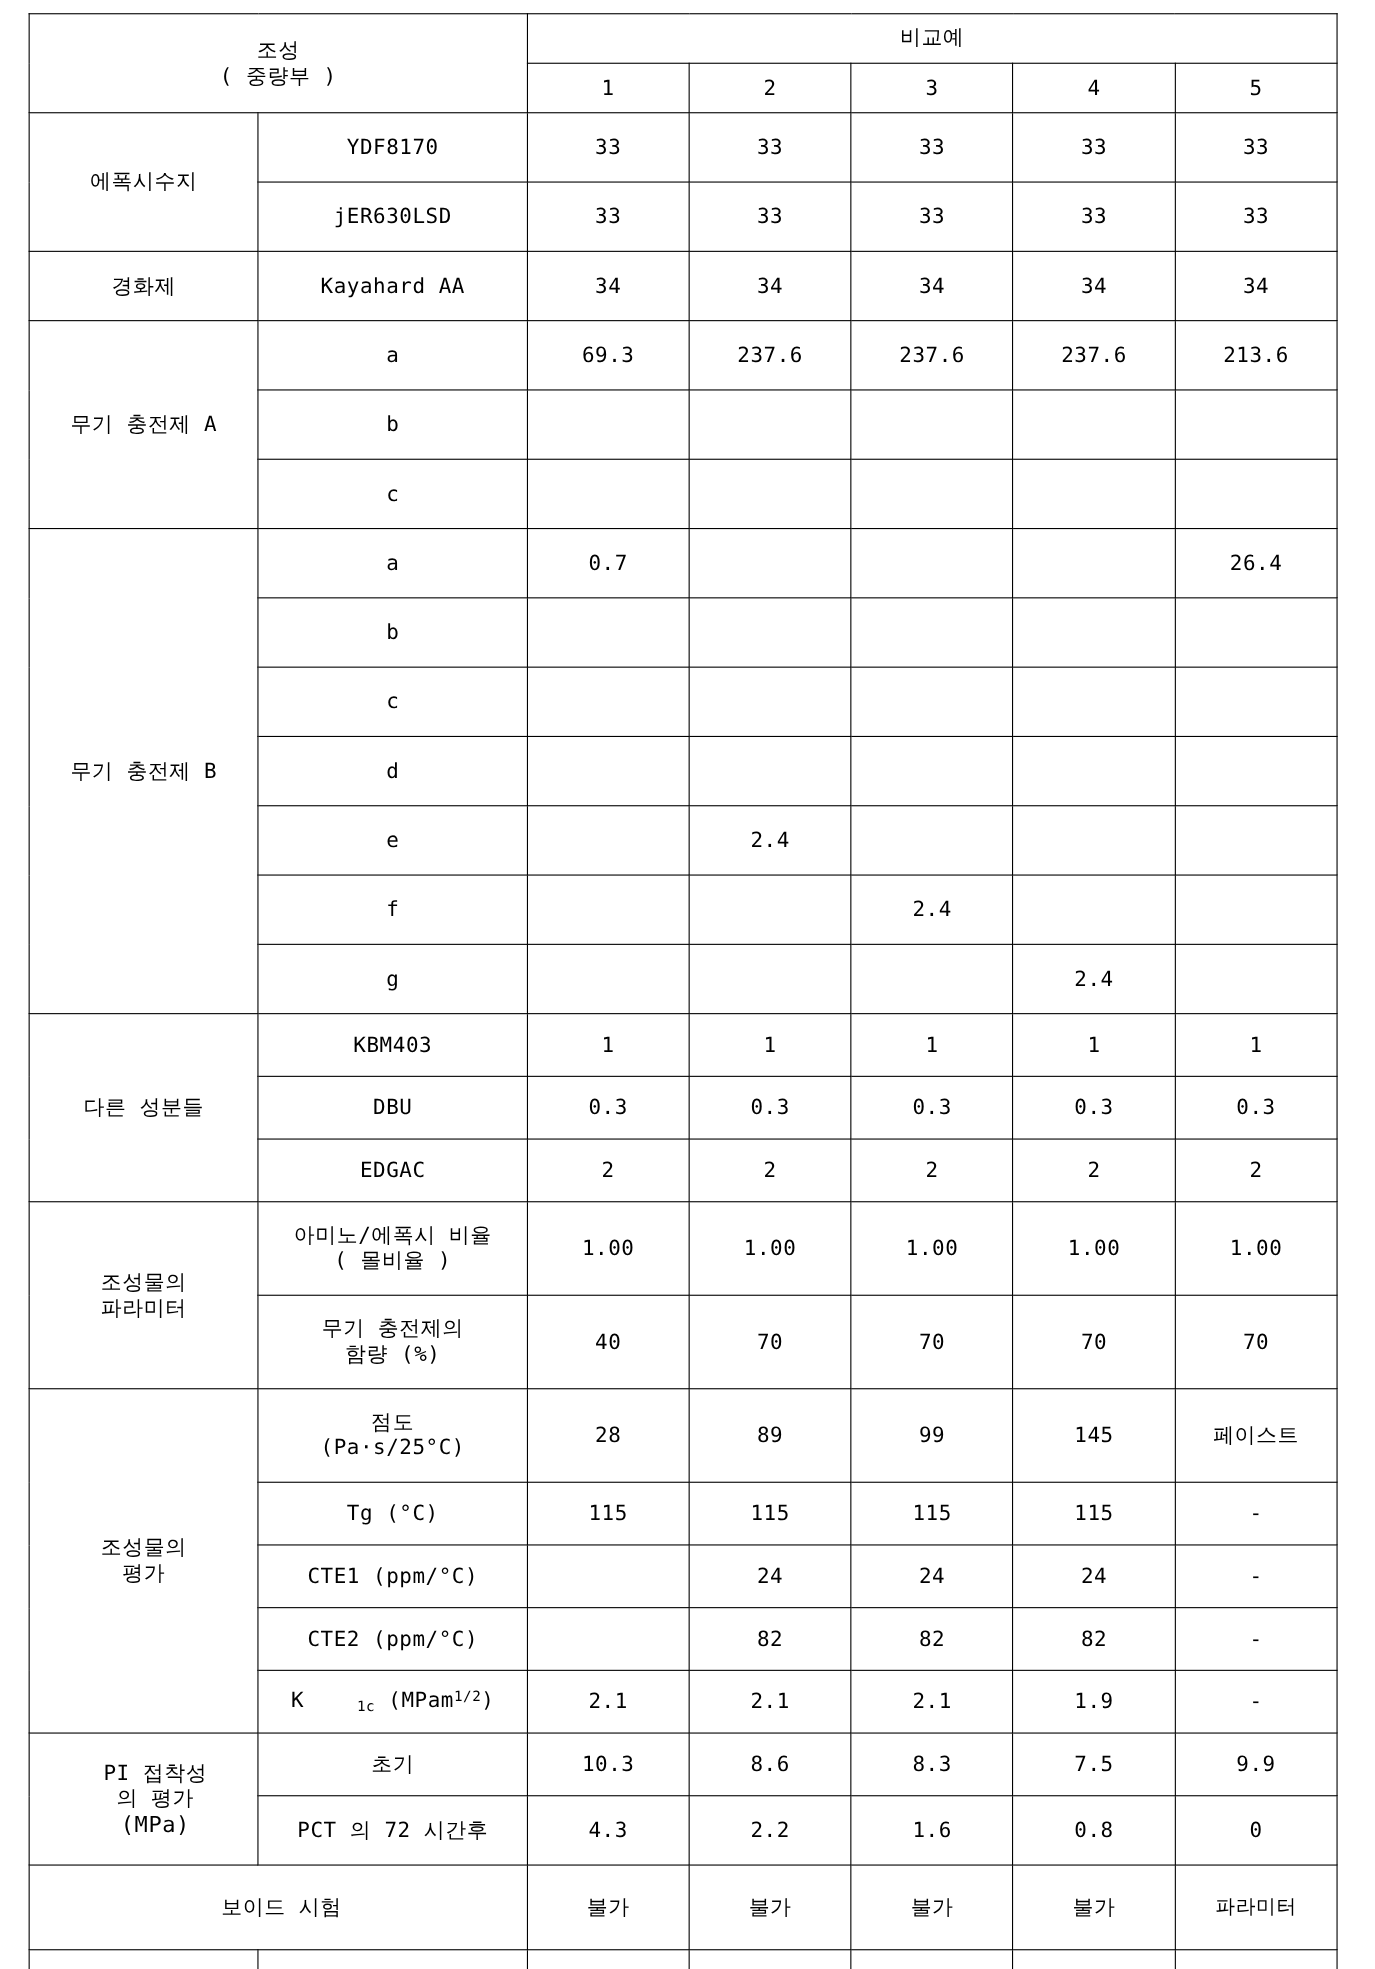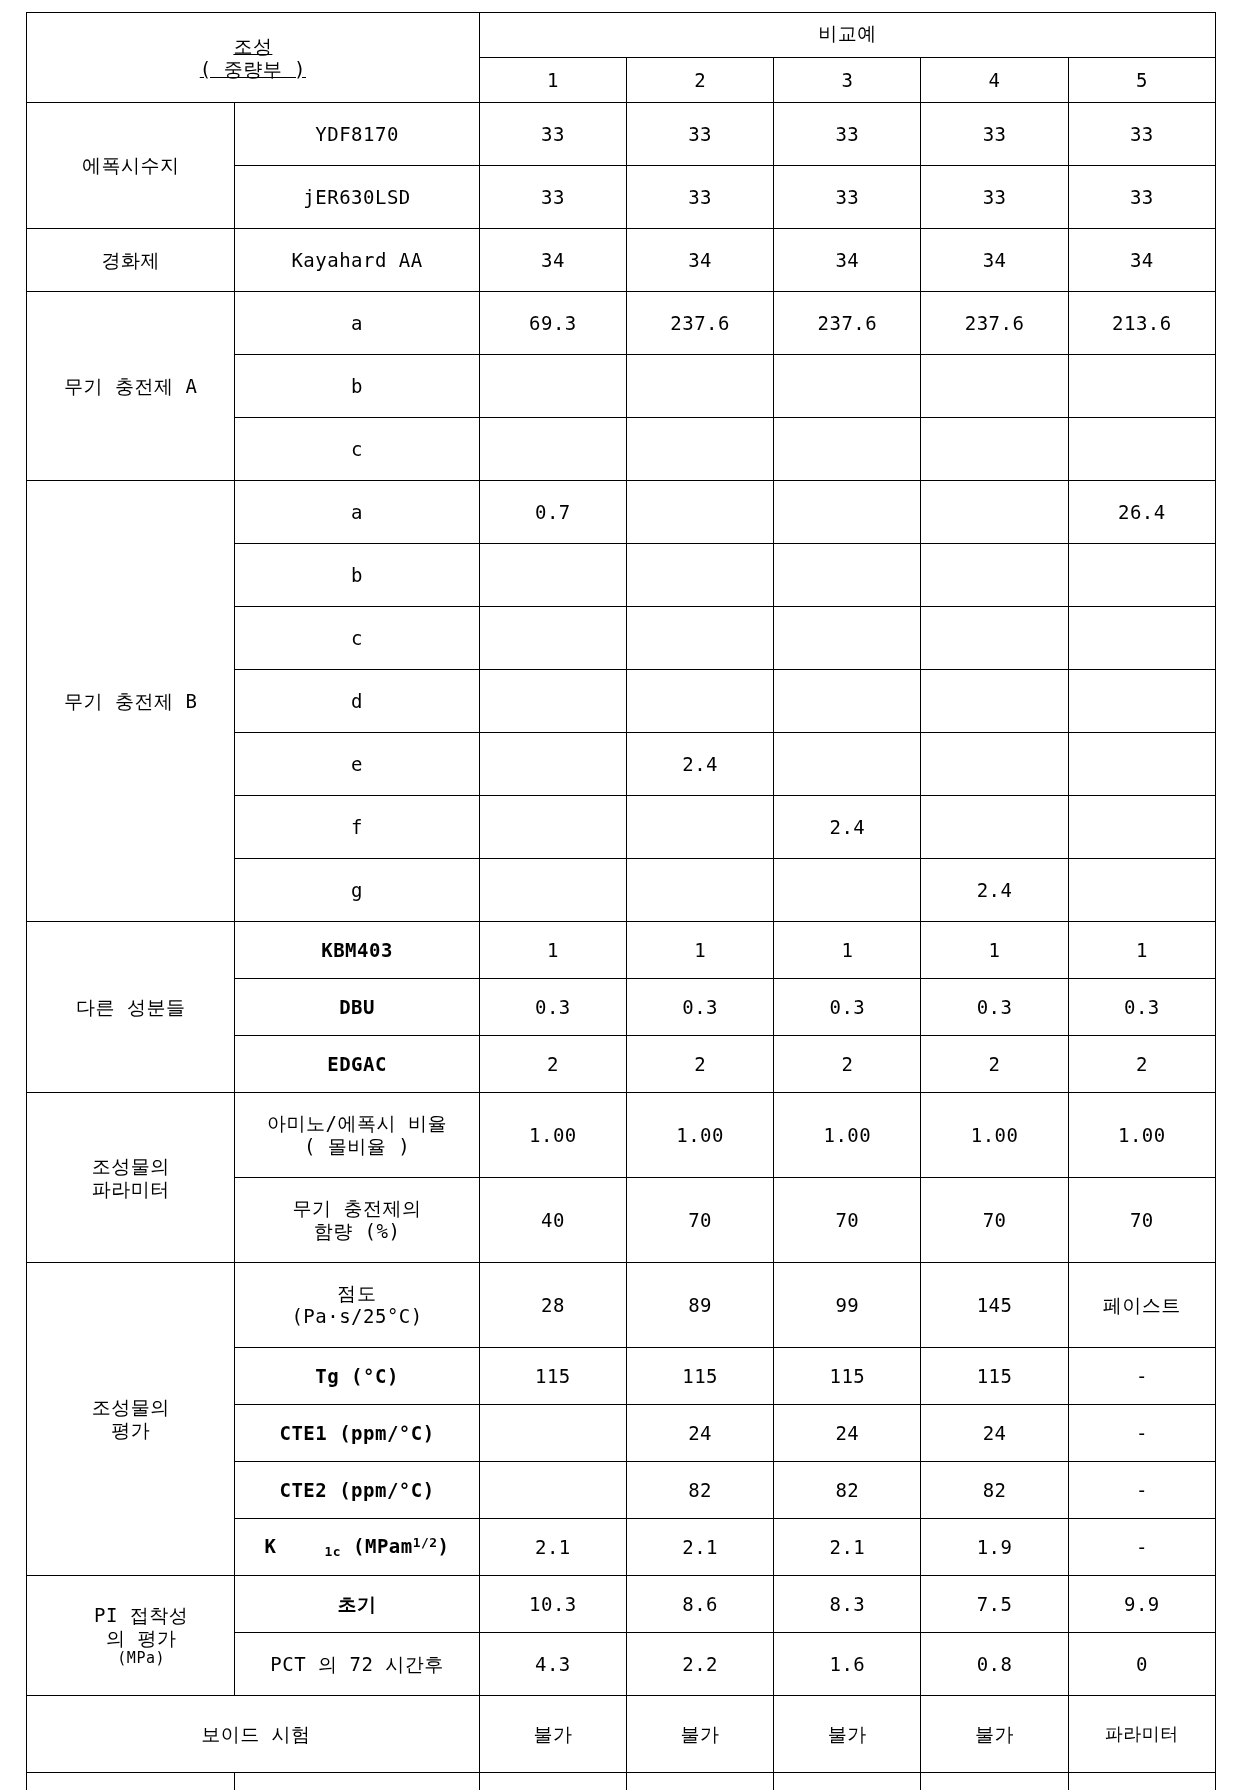--- a/index.html
+++ b/index.html
@@ -43,24 +43,24 @@
   
   col.c-group { width: 208px; }
   col.c-item  { width: 244px; }
   col.c-val   { width: 147px; }
 
   
   .ko { font-family: "DejaVu Sans", "Liberation Sans", sans-serif; letter-spacing: 1px; }
   .left { text-align: left; padding-left: 10px; }
   .grp { font-size: 21px; }
   .grp-sm { font-size: 19px; }
-  .small { font-size: 15px; }
+  .small { font-size: 20px; }
   .tall { height: 62px; }
   .h2 { height: 84px; }
-  .h3 { height: 56px; font-weight: bold; }
+  .h3 { height: 56px; }
   .thickTop { border-top-width: 4px; }
   sub { font-size: 0.68em; vertical-align: -0.25em; margin-left: 48px; }
   sup { font-size: 0.68em; vertical-align: 0.45em; }
   .hdr-title { font-size: 21px; line-height: 1.45; }
   .two-line { line-height: 1.35; }
 </style>
 </head>
 <body>
 
 <div id="sheet">
@@ -70,21 +70,21 @@
       <col class="c-item">
       <col class="c-val">
       <col class="c-val">
       <col class="c-val">
       <col class="c-val">
       <col class="c-val">
     </colgroup>
     <tbody>
 
       <tr>
-        <td colspan="2" rowspan="2" class="ko hdr-title" style="height:88px;text-decoration:underline;">
+        <td colspan="2" rowspan="2" class="ko hdr-title" style="height:88px;">
           <div>조성</div>
           <div>( 중량부 )</div>
         </td>
         <td colspan="5" class="ko grp" style="height:44px;font-family:Liberation Mono, monospace;">비교예</td>
       </tr>
       <tr>
         <td style="height:44px;">1</td>
         <td>2</td>
         <td>3</td>
         <td>4</td>

